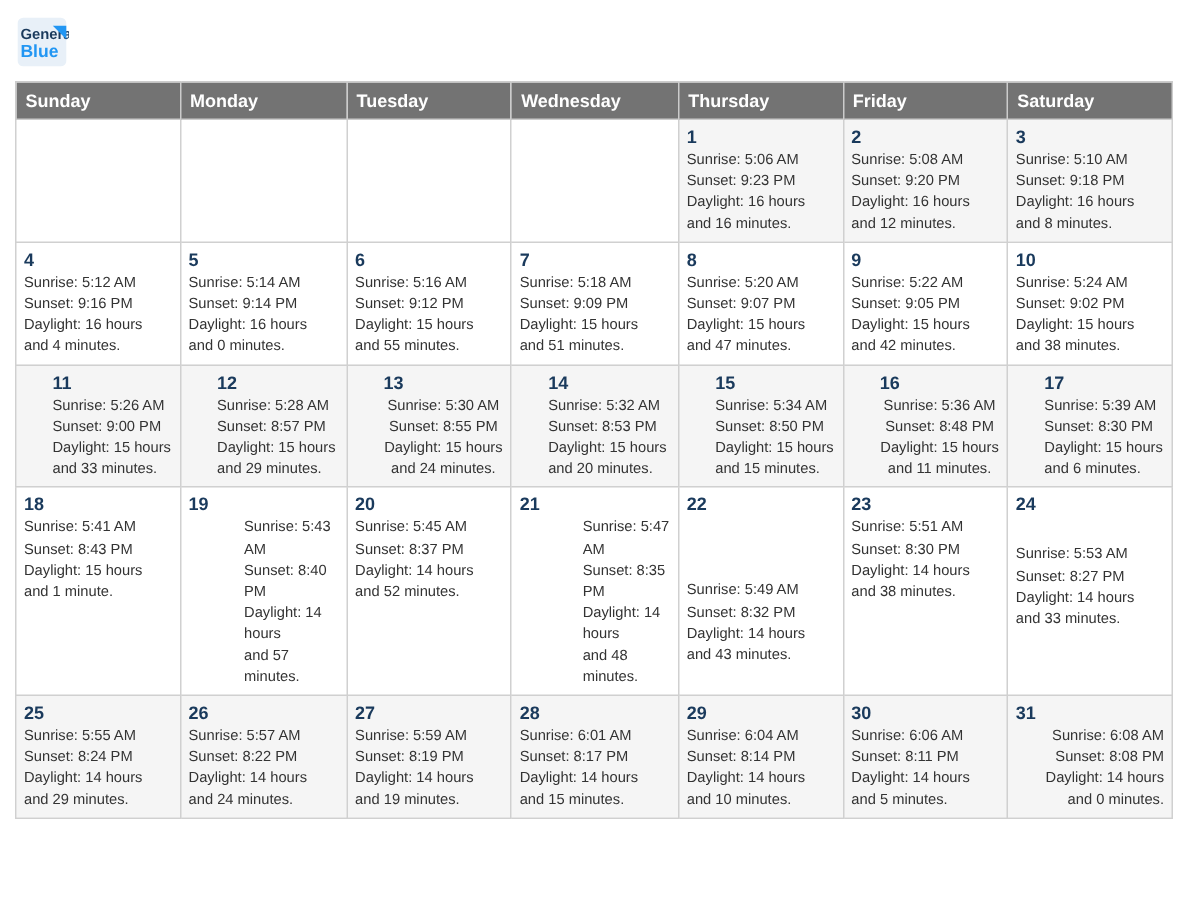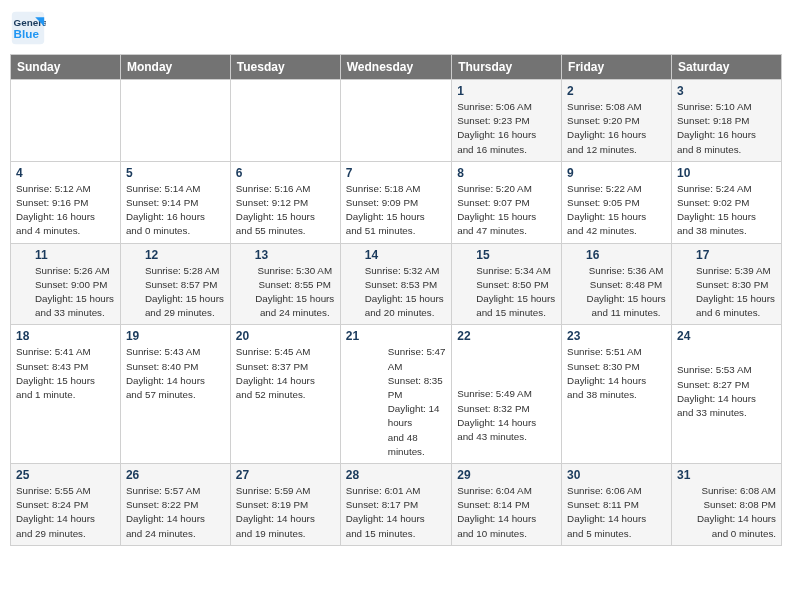--- a/index.html
+++ b/index.html
@@ -252,21 +252,21 @@
       <tr class="row-4">
         <td>
           <span class="day-number">18</span>
           <div class="day-info" style="white-space: pre-line;">Sunrise: 5:41 AM
 Sunset: 8:43 PM
 Daylight: 15 hours
 and 1 minute.</div>
         </td>
         <td>
           <span class="day-number">19</span>
-          <div class="day-info" style="white-space: pre-line;">Sunrise: 5:43 AM
+          <div class="day-info" style="white-space: pre-line; margin-left: 37px;">Sunrise: 5:43 AM
 Sunset: 8:40 PM
 Daylight: 14 hours
 and 57 minutes.</div>
         </td>
         <td>
           <span class="day-number">20</span>
           <div class="day-info" style="white-space: pre-line;">Sunrise: 5:45 AM
 Sunset: 8:37 PM
 Daylight: 14 hours
 and 52 minutes.</div>

